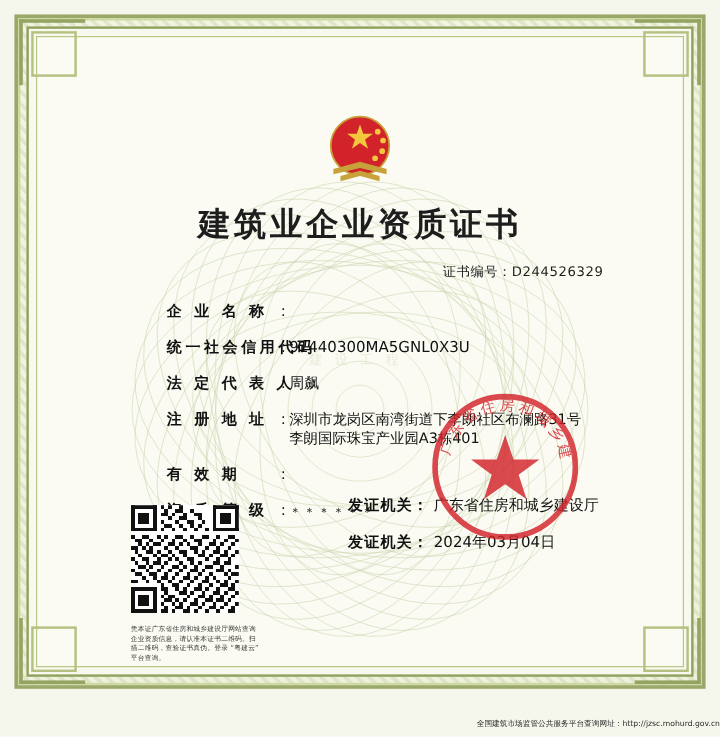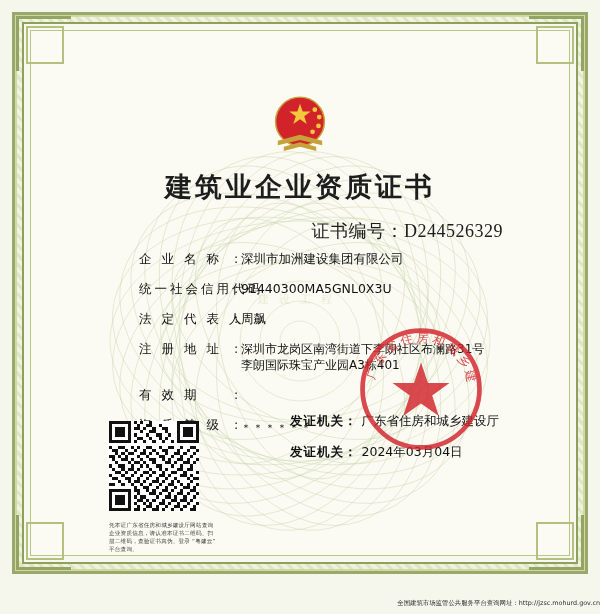--- a/index.html
+++ b/index.html
@@ -112,44 +112,43 @@
     font-size: 27px;
     font-weight: bold;
     letter-spacing: 3px;
     color: #1d1d1d;
   }
 
   .cert-no {
     position: absolute;
     top: 158px;
     right: 36px;
-    font-size: 18px;
+    font-size: 11px;
     color: #1d1d1d;
     letter-spacing: 0.5px;
-    font-family: Liberation Serif, serif;
   }
 
   .fields {
     position: absolute;
     top: 190px;
     left: 78px;
     right: 46px;
   }
   .field-row {
     display: flex;
     align-items: flex-start;
     margin-bottom: 14px;
     font-size: 12.5px;
     color: #111;
     line-height: 16px;
   }
   .field-label {
     width: 92px;
     flex: 0 0 92px;
-    font-weight: normal;
+    font-weight: bold;
     letter-spacing: 3px;
     white-space: nowrap;
   }
   .field-colon {
     width: 10px;
     flex: 0 0 10px;
     text-align: center;
   }
   .field-value {
     flex: 1 1 auto;
@@ -303,21 +302,20 @@
 
       <div class="cert-no">
         <span>证书编号：</span><span>D244526329</span>
       </div>
 
       <div class="fields">
 
         <div class="field-row">
           <div class="field-label">企 业 名 称</div>
           <div class="field-colon">:</div>
-          <div class="field-value">深圳市加洲建设集团有限公司</div>
         </div>
 
         <div class="field-row">
           <div class="field-label">统一社会信用代码</div>
           <div class="field-colon">:</div>
           <div class="field-value">91440300MA5GNL0X3U</div>
         </div>
 
         <div class="field-row">
           <div class="field-label">法 定 代 表 人</div>

